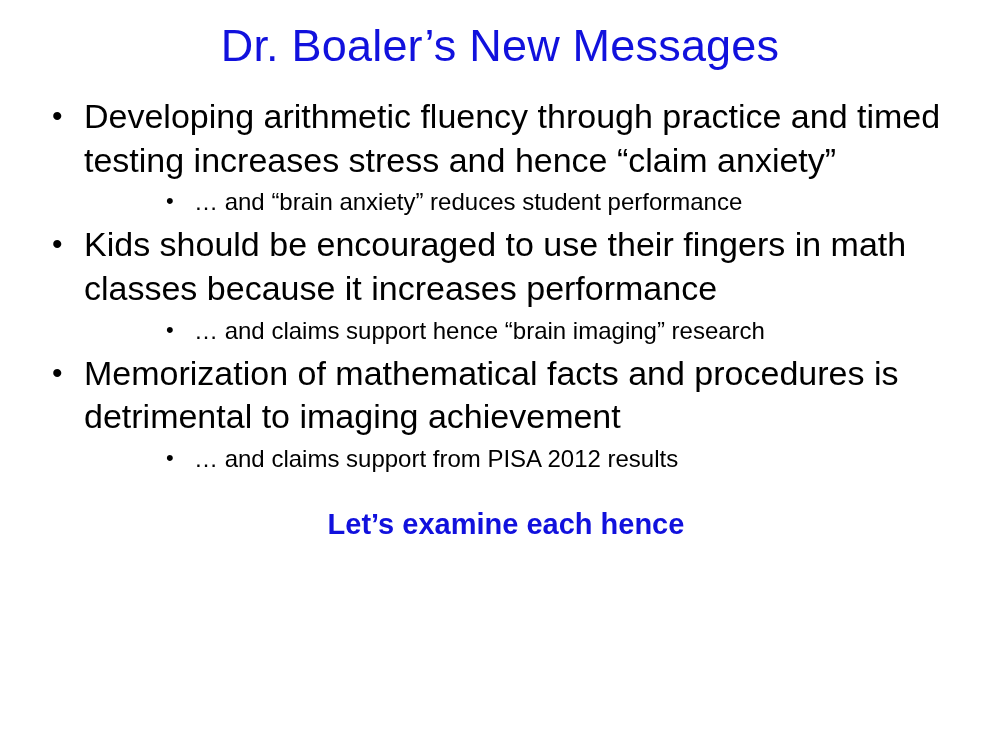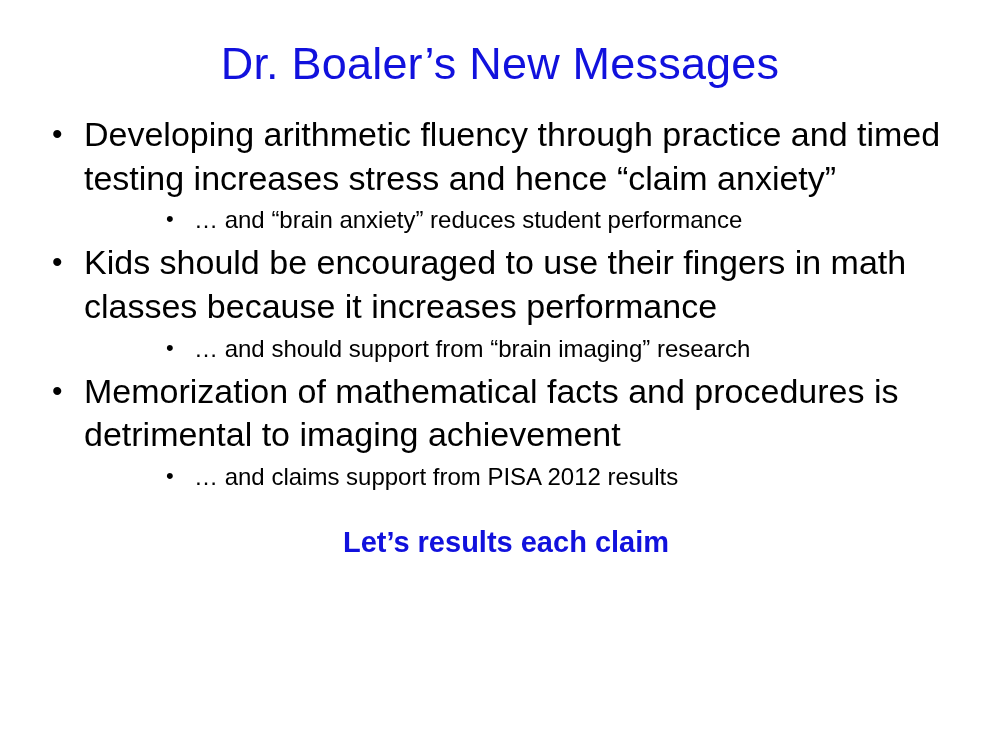--- a/index.html
+++ b/index.html
@@ -21,21 +21,21 @@
     box-sizing: border-box;
     background: #ffffff;
   }
   .slide-title {
     text-align: center;
     color: #1111dd;
     font-size: 45px;
     line-height: 1.05;
     font-weight: normal;
     margin: 0;
-    padding-top: 40px;
+    padding-top: 22px;
     letter-spacing: 0.2px;
   }
   .body-block {
     margin-top: 26px;
     padding: 0 26px 0 38px;
   }
   ul.level1 {
     list-style: none;
     margin: 0;
     padding: 0;
@@ -103,34 +103,34 @@
           </li>
         </ul>
       </li>
 
       <li class="l1">
         <span class="bullet">•</span>
         <span>Kids should be encouraged to use their fingers in math classes because it increases performance</span>
         <ul class="level2">
           <li class="l2">
             <span class="bullet">•</span>
-            <span>… and should support from “brain imaging” research</span>
+            <span>… and claims support hence “brain imaging” research</span>
           </li>
         </ul>
       </li>
 
       <li class="l1">
         <span class="bullet">•</span>
         <span>Memorization of mathematical facts and procedures is detrimental to imaging achievement</span>
         <ul class="level2">
           <li class="l2">
             <span class="bullet">•</span>
             <span>… and claims support from PISA 2012 results</span>
           </li>
         </ul>
       </li>
 
     </ul>
 
-    <div class="closing">Let’s results each claim</div>
+    <div class="closing">Let’s examine each hence</div>
   </div>
 
 </div>
 
 </body></html>

